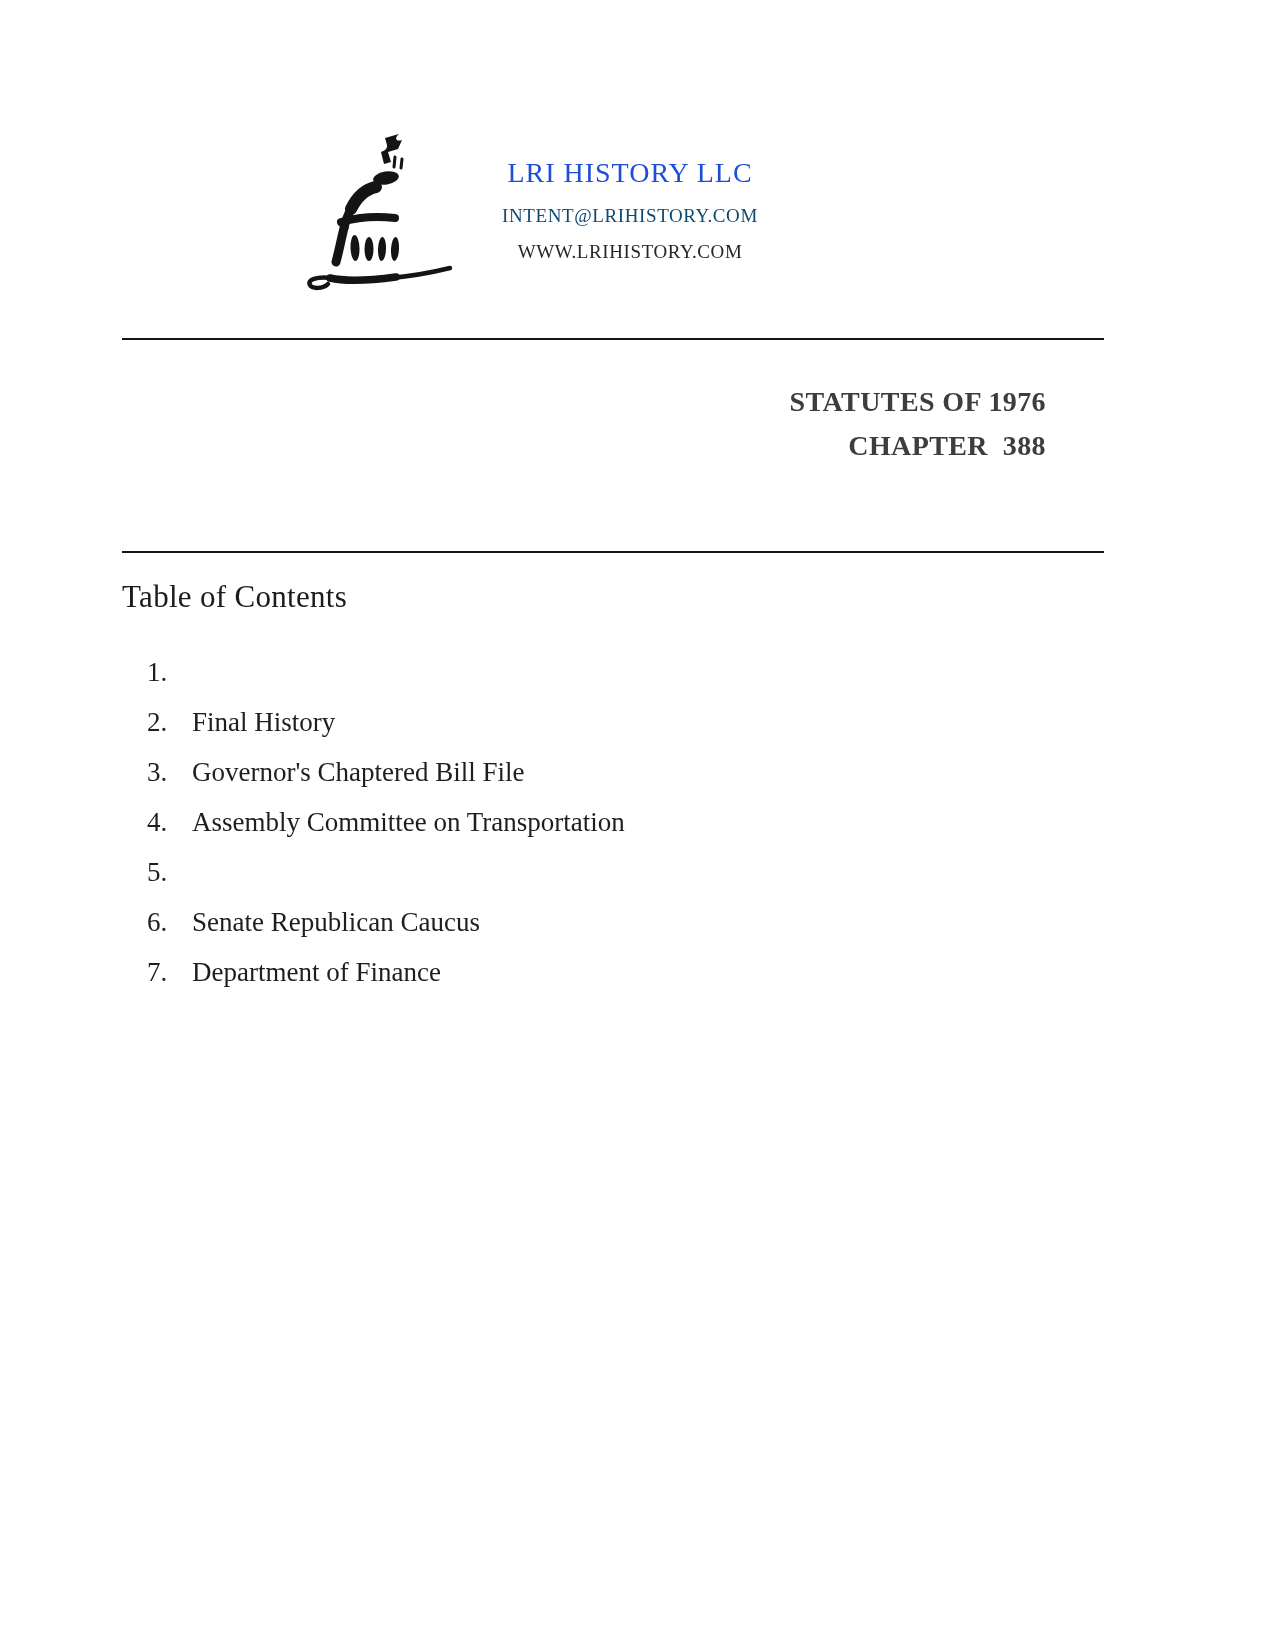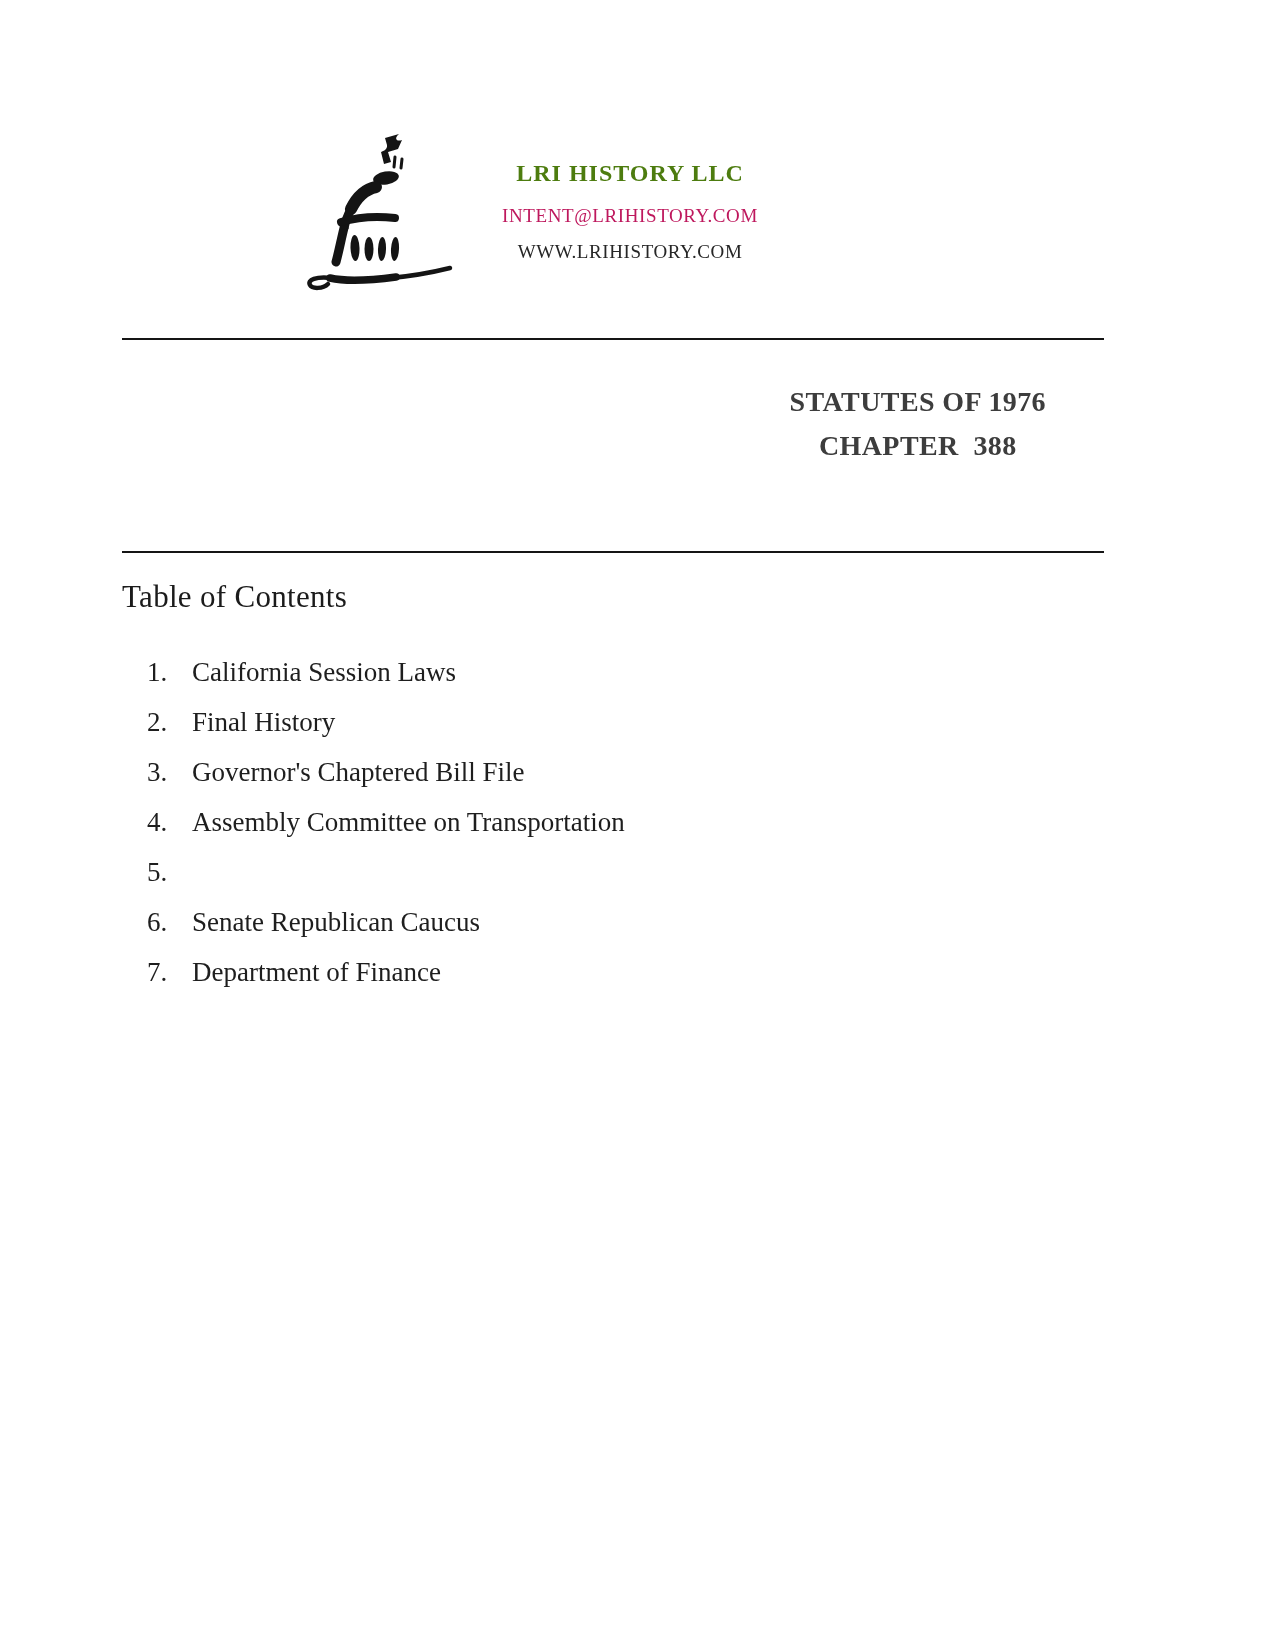--- a/index.html
+++ b/index.html
@@ -27,31 +27,31 @@
   .logo svg { width: 100%; height: 100%; display: block; }
 
   .brand-text {
     position: absolute;
     left: 430px;
     top: 156px;
     width: 400px;
     text-align: center;
   }
   .brand-name {
-    font-size: 24px;
-    font-weight: 700;
+    font-size: 28px;
+    font-weight: 400;
     letter-spacing: 1px;
-    color: #4d7c0f;
+    color: #1d4ed8;
     line-height: 34px;
   }
   .brand-email {
     margin-top: 13px;
     font-size: 19px;
     letter-spacing: 0.6px;
-    color: #be185d;
+    color: #0c4a6e;
     line-height: 26px;
   }
   .brand-website {
     margin-top: 10px;
     font-size: 19px;
     letter-spacing: 0.6px;
     color: #262626;
     line-height: 26px;
   }
   .brand-phone {
@@ -71,21 +71,21 @@
     background: #151515;
   }
   .rule-top { top: 338px; }
   .rule-bottom { top: 551px; }
 
   
   .title-block {
     position: absolute;
     right: 230px;
     top: 380px;
-    text-align: center;
+    text-align: right;
   }
   .title-line {
     font-size: 28px;
     font-weight: 700;
     color: #3d3d3d;
     line-height: 43.5px;
     letter-spacing: 0.4px;
     white-space: pre;
   }
 
@@ -165,21 +165,20 @@
     <div class="title-line">CHAPTER  388</div>
   </div>
 
   <div class="rule rule-bottom"></div>
 
   <div class="toc-heading">Table of Contents</div>
 
   <div class="toc-list">
     <div class="toc-item">
       <span class="toc-num">1.</span>
-      <span class="toc-label">California Session Laws</span>
     </div>
     <div class="toc-item">
       <span class="toc-num">2.</span>
       <span class="toc-label">Final History</span>
     </div>
     <div class="toc-item">
       <span class="toc-num">3.</span>
       <span class="toc-label">Governor's Chaptered Bill File</span>
     </div>
     <div class="toc-item">

